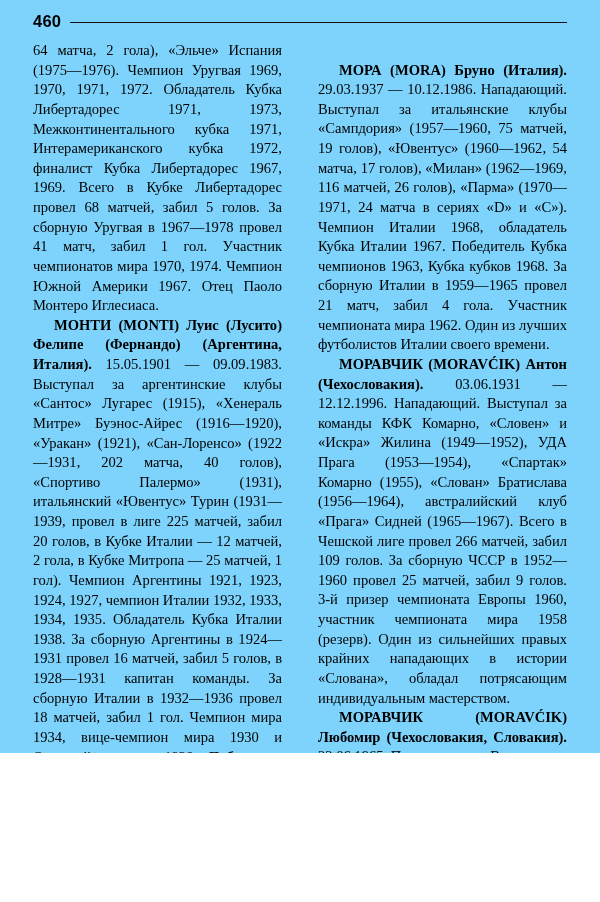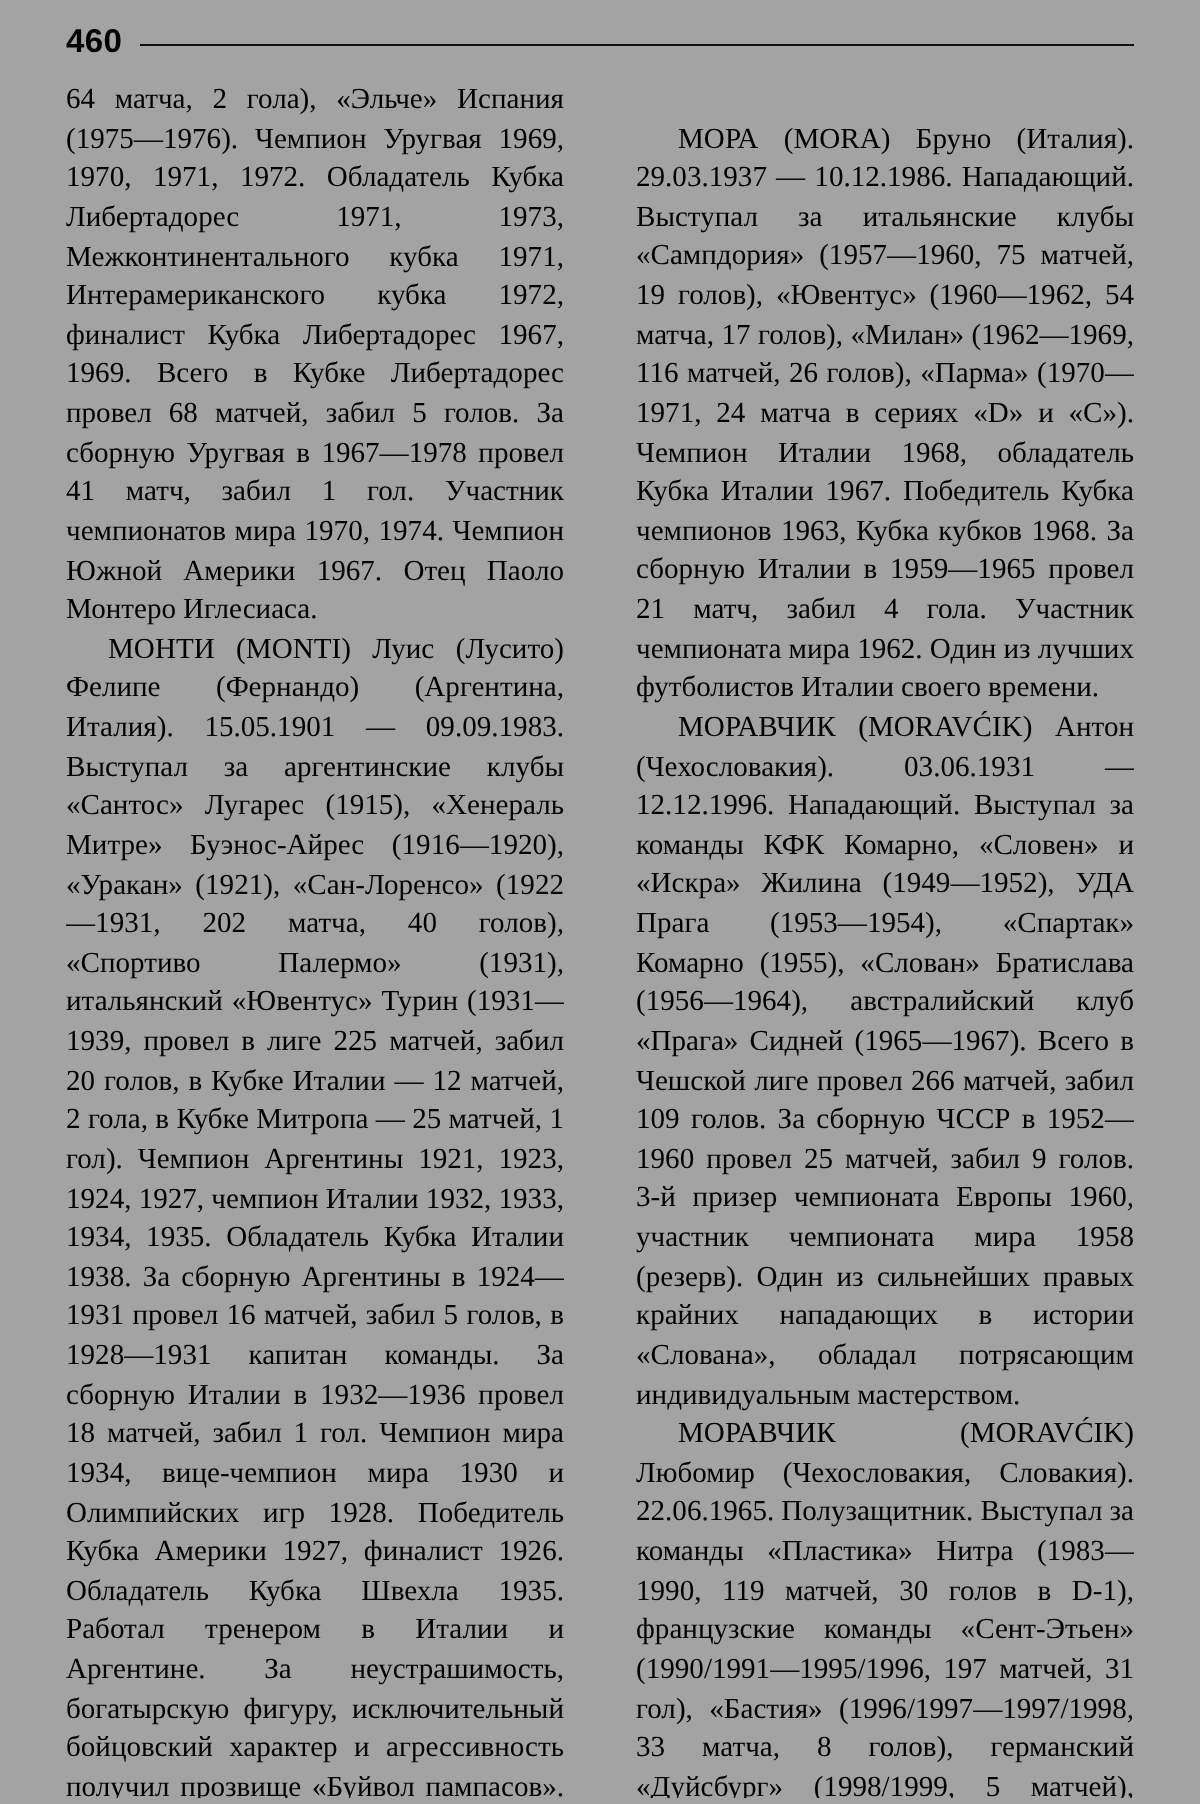--- a/index.html
+++ b/index.html
@@ -4,22 +4,22 @@
 <title>Мировой футбол — 460</title>
 <style>
   html, body {
     margin: 0;
     padding: 0;
     background: #ffffff;
   }
   .page {
     position: relative;
     width: 600px;
-    height: 902px;
-    background: #a3a3a3;
+    height: 753px;
+    background: #7dd3fc;
     overflow: hidden;
     font-family: "Liberation Serif", "DejaVu Serif", serif;
     color: #000000;
     box-sizing: border-box;
   }
 
   
   .running-head {
     position: absolute;
     left: 33px;
@@ -83,21 +83,21 @@
   .para + .para {
     margin-top: 0;
   }
   .indent {
     text-indent: 21px;
   }
   .entry {
     margin-top: 19.6px;
   }
   .hw {
-    font-weight: normal;
+    font-weight: bold;
   }
   
 </style>
 </head>
 <body>
 
 <div class="page">
 
   <div class="running-head">
     <span class="folio">460</span>

